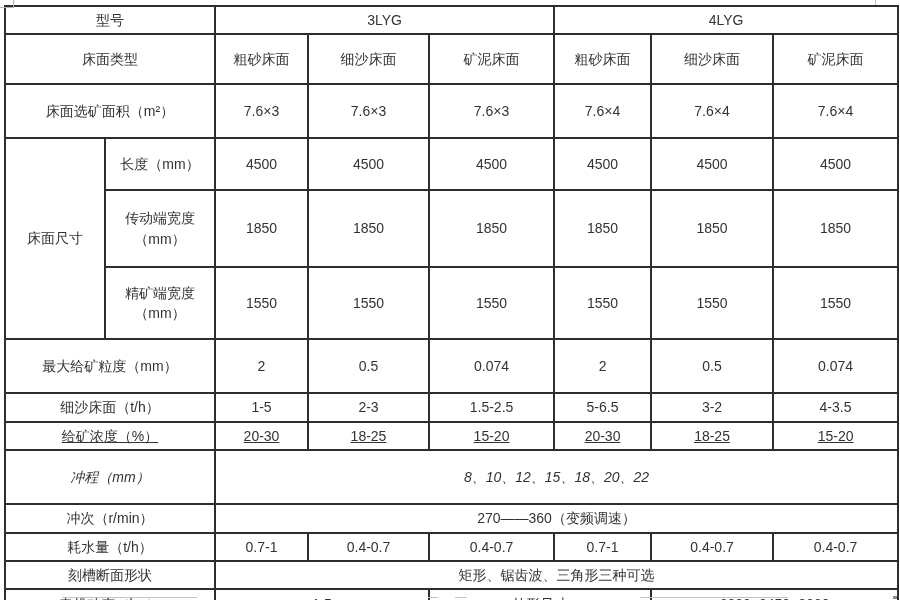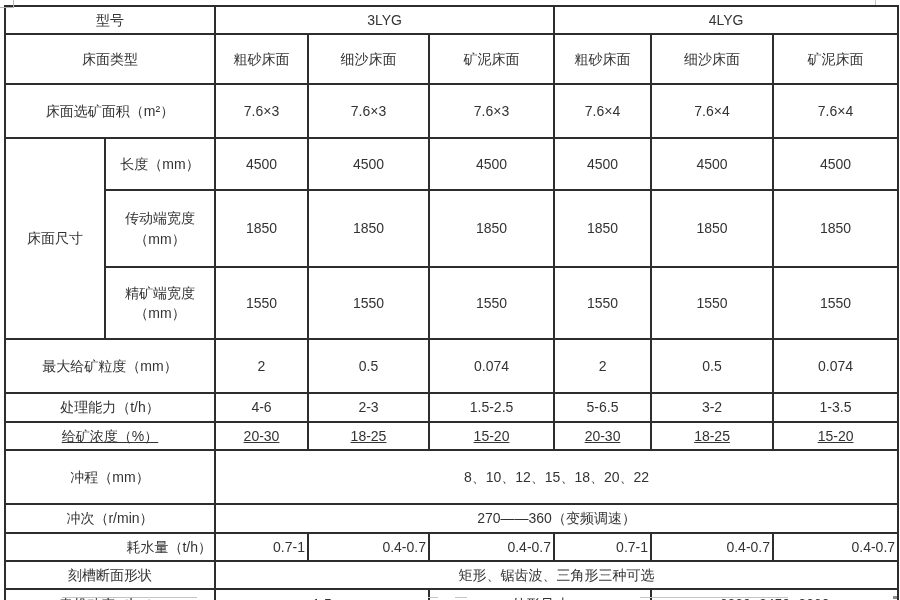--- a/index.html
+++ b/index.html
@@ -39,23 +39,23 @@
   
   tr.r-model   td { height: 24px; }
   tr.r-bedtype td { height: 46px; }
   tr.r-area    td { height: 50px; }
   tr.r-len     td { height: 48px; margin-left: 36px; }
   tr.r-drive   td { height: 73px; }
   tr.r-conc    td { height: 68px; }
   tr.r-feed    td { height: 50px; }
   tr.r-cap     td { height: 25px; }
   tr.r-dens    td { height: 24px; text-decoration: underline; }
-  tr.r-stroke  td { height: 50px; }
+  tr.r-stroke  td { height: 50px; font-style: italic; }
   tr.r-freq    td { height: 25px; }
-  tr.r-water   td { height: 24px; text-align: right; }
+  tr.r-water   td { height: 24px; }
   tr.r-groove  td { height: 24px; margin-top: 7px; }
   tr.r-motor   td { height: 26px; }
 
   
   .artifact { position: absolute; background: #c4c4c4; }
   #art-tl {
     left: 0; top: 0; width: 13px; height: 7px;
     background: transparent;
     border-right: 1px solid #b5b5b5;
     border-bottom: 1px solid #b5b5b5;
@@ -145,27 +145,27 @@
       <td colspan="2">最大给矿粒度（mm）</td>
       <td>2</td>
       <td>0.5</td>
       <td>0.074</td>
       <td>2</td>
       <td>0.5</td>
       <td>0.074</td>
     </tr>
 
     <tr class="r-cap">
-      <td colspan="2">处理能力（t/h）</td>
-      <td>4-6</td>
+      <td colspan="2">细沙床面（t/h）</td>
+      <td>1-5</td>
       <td>2-3</td>
       <td>1.5-2.5</td>
       <td>5-6.5</td>
       <td>3-2</td>
-      <td>1-3.5</td>
+      <td>4-3.5</td>
     </tr>
 
     <tr class="r-dens">
       <td colspan="2">给矿浓度（%）</td>
       <td>20-30</td>
       <td>18-25</td>
       <td>15-20</td>
       <td>20-30</td>
       <td>18-25</td>
       <td>15-20</td>

